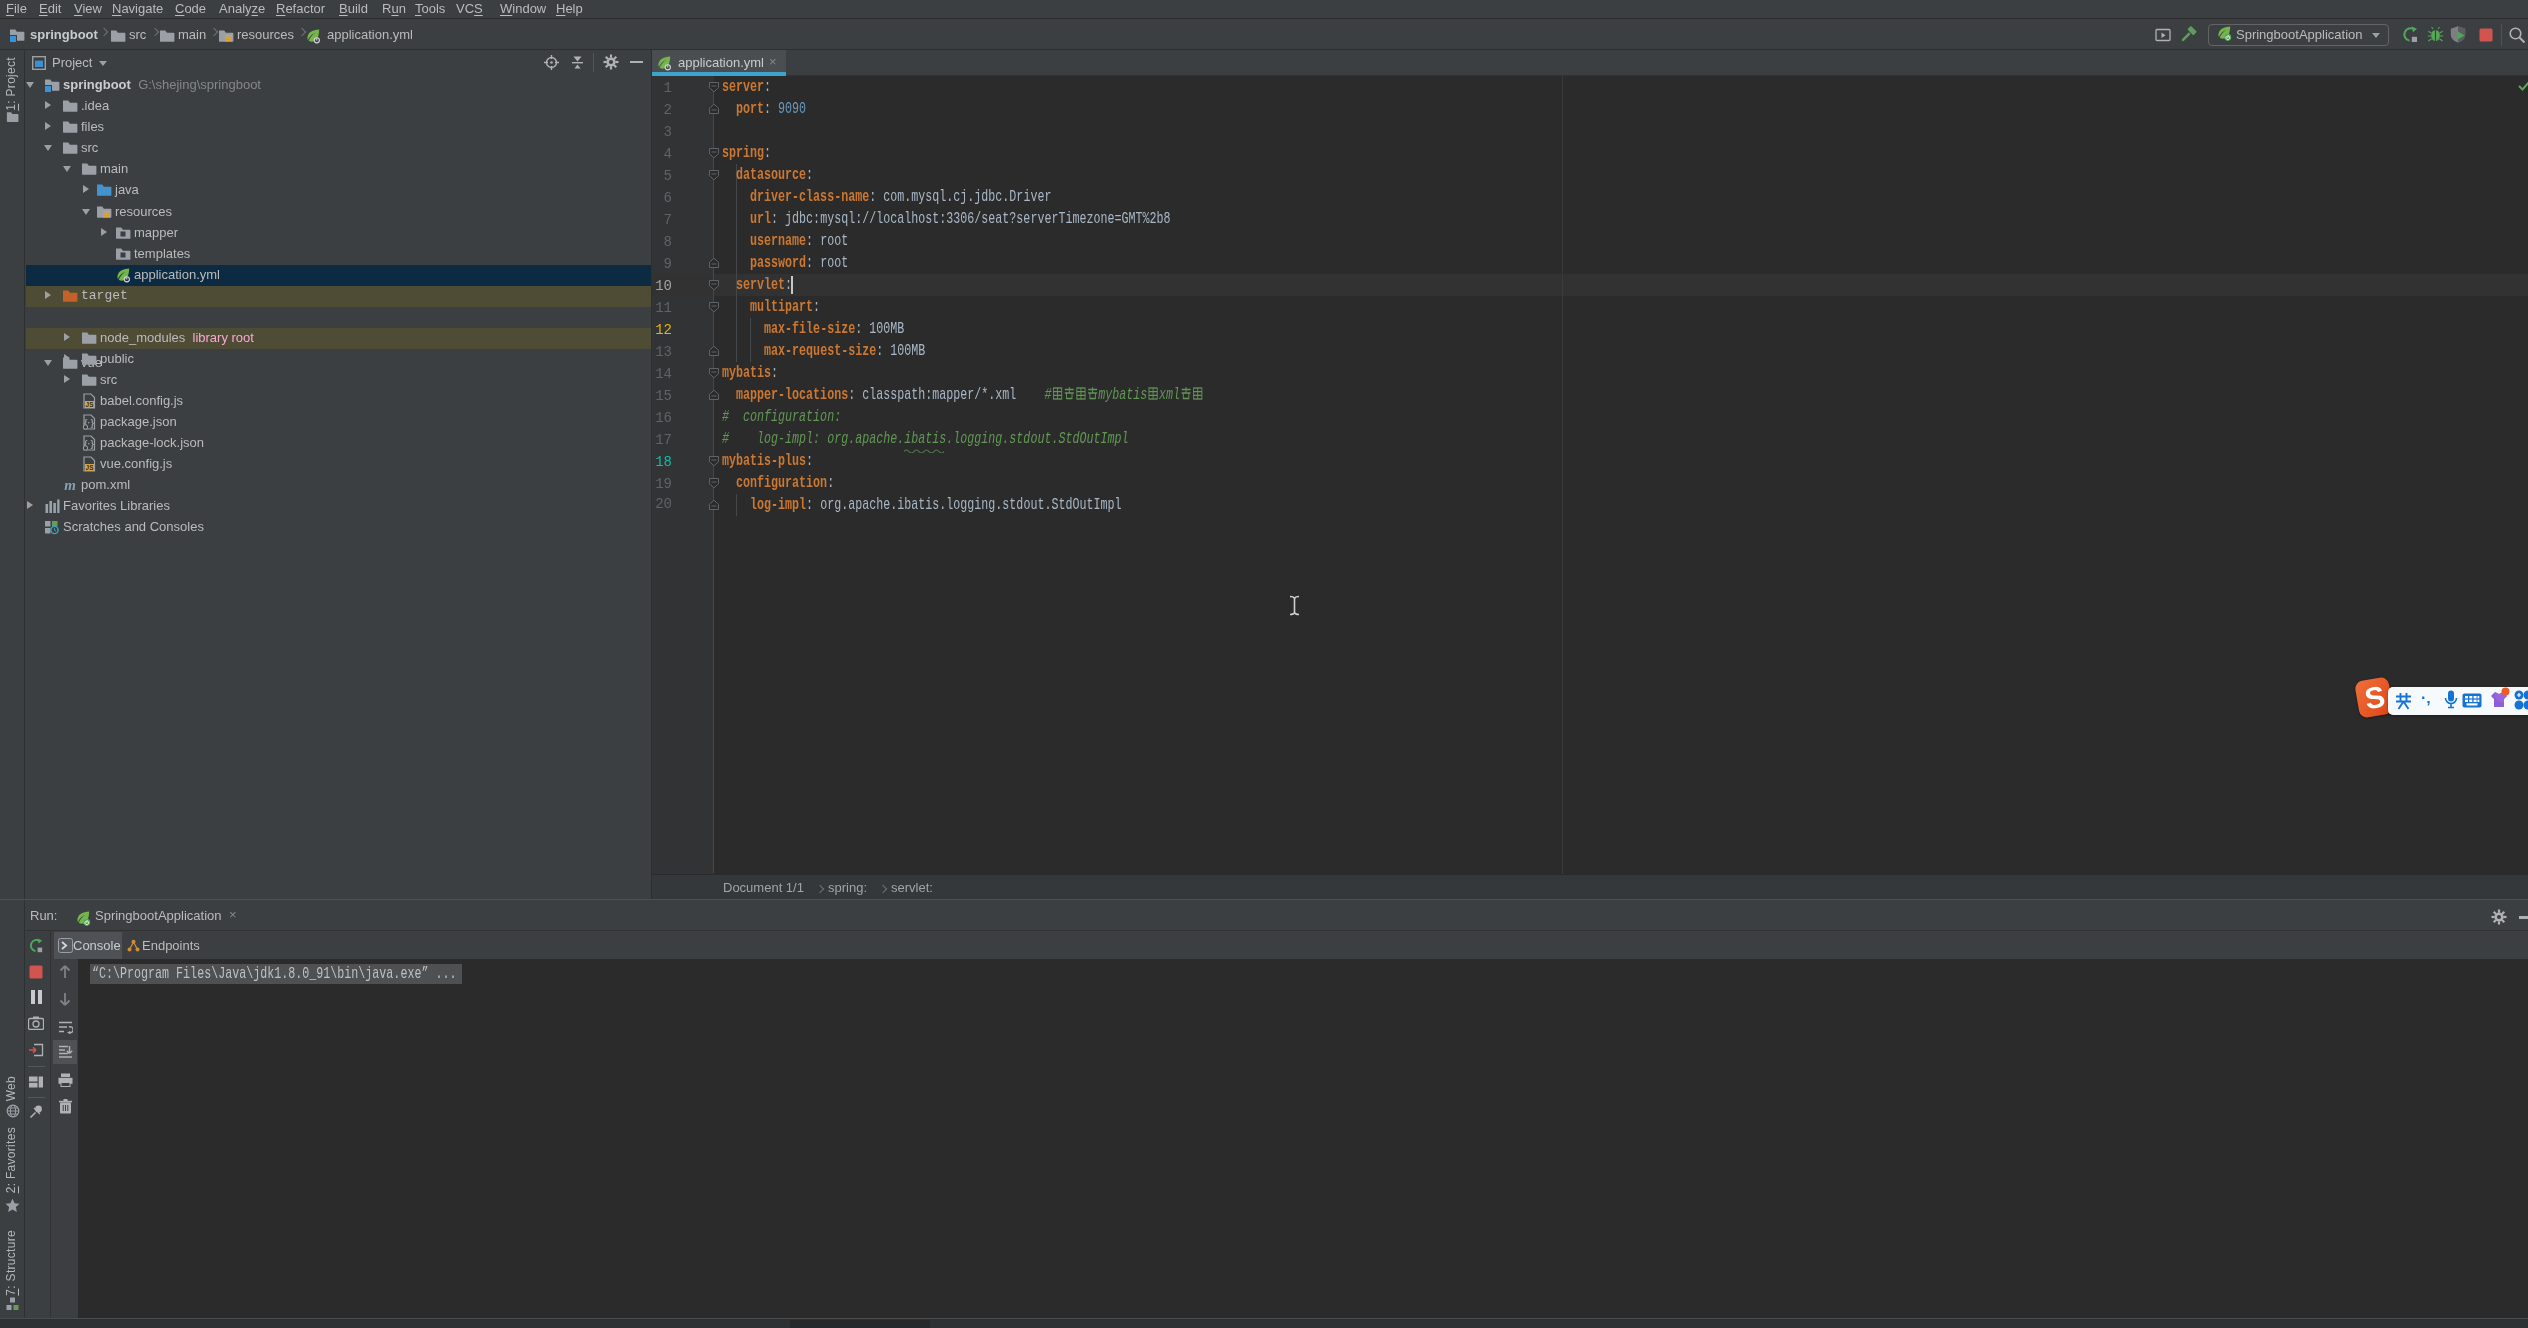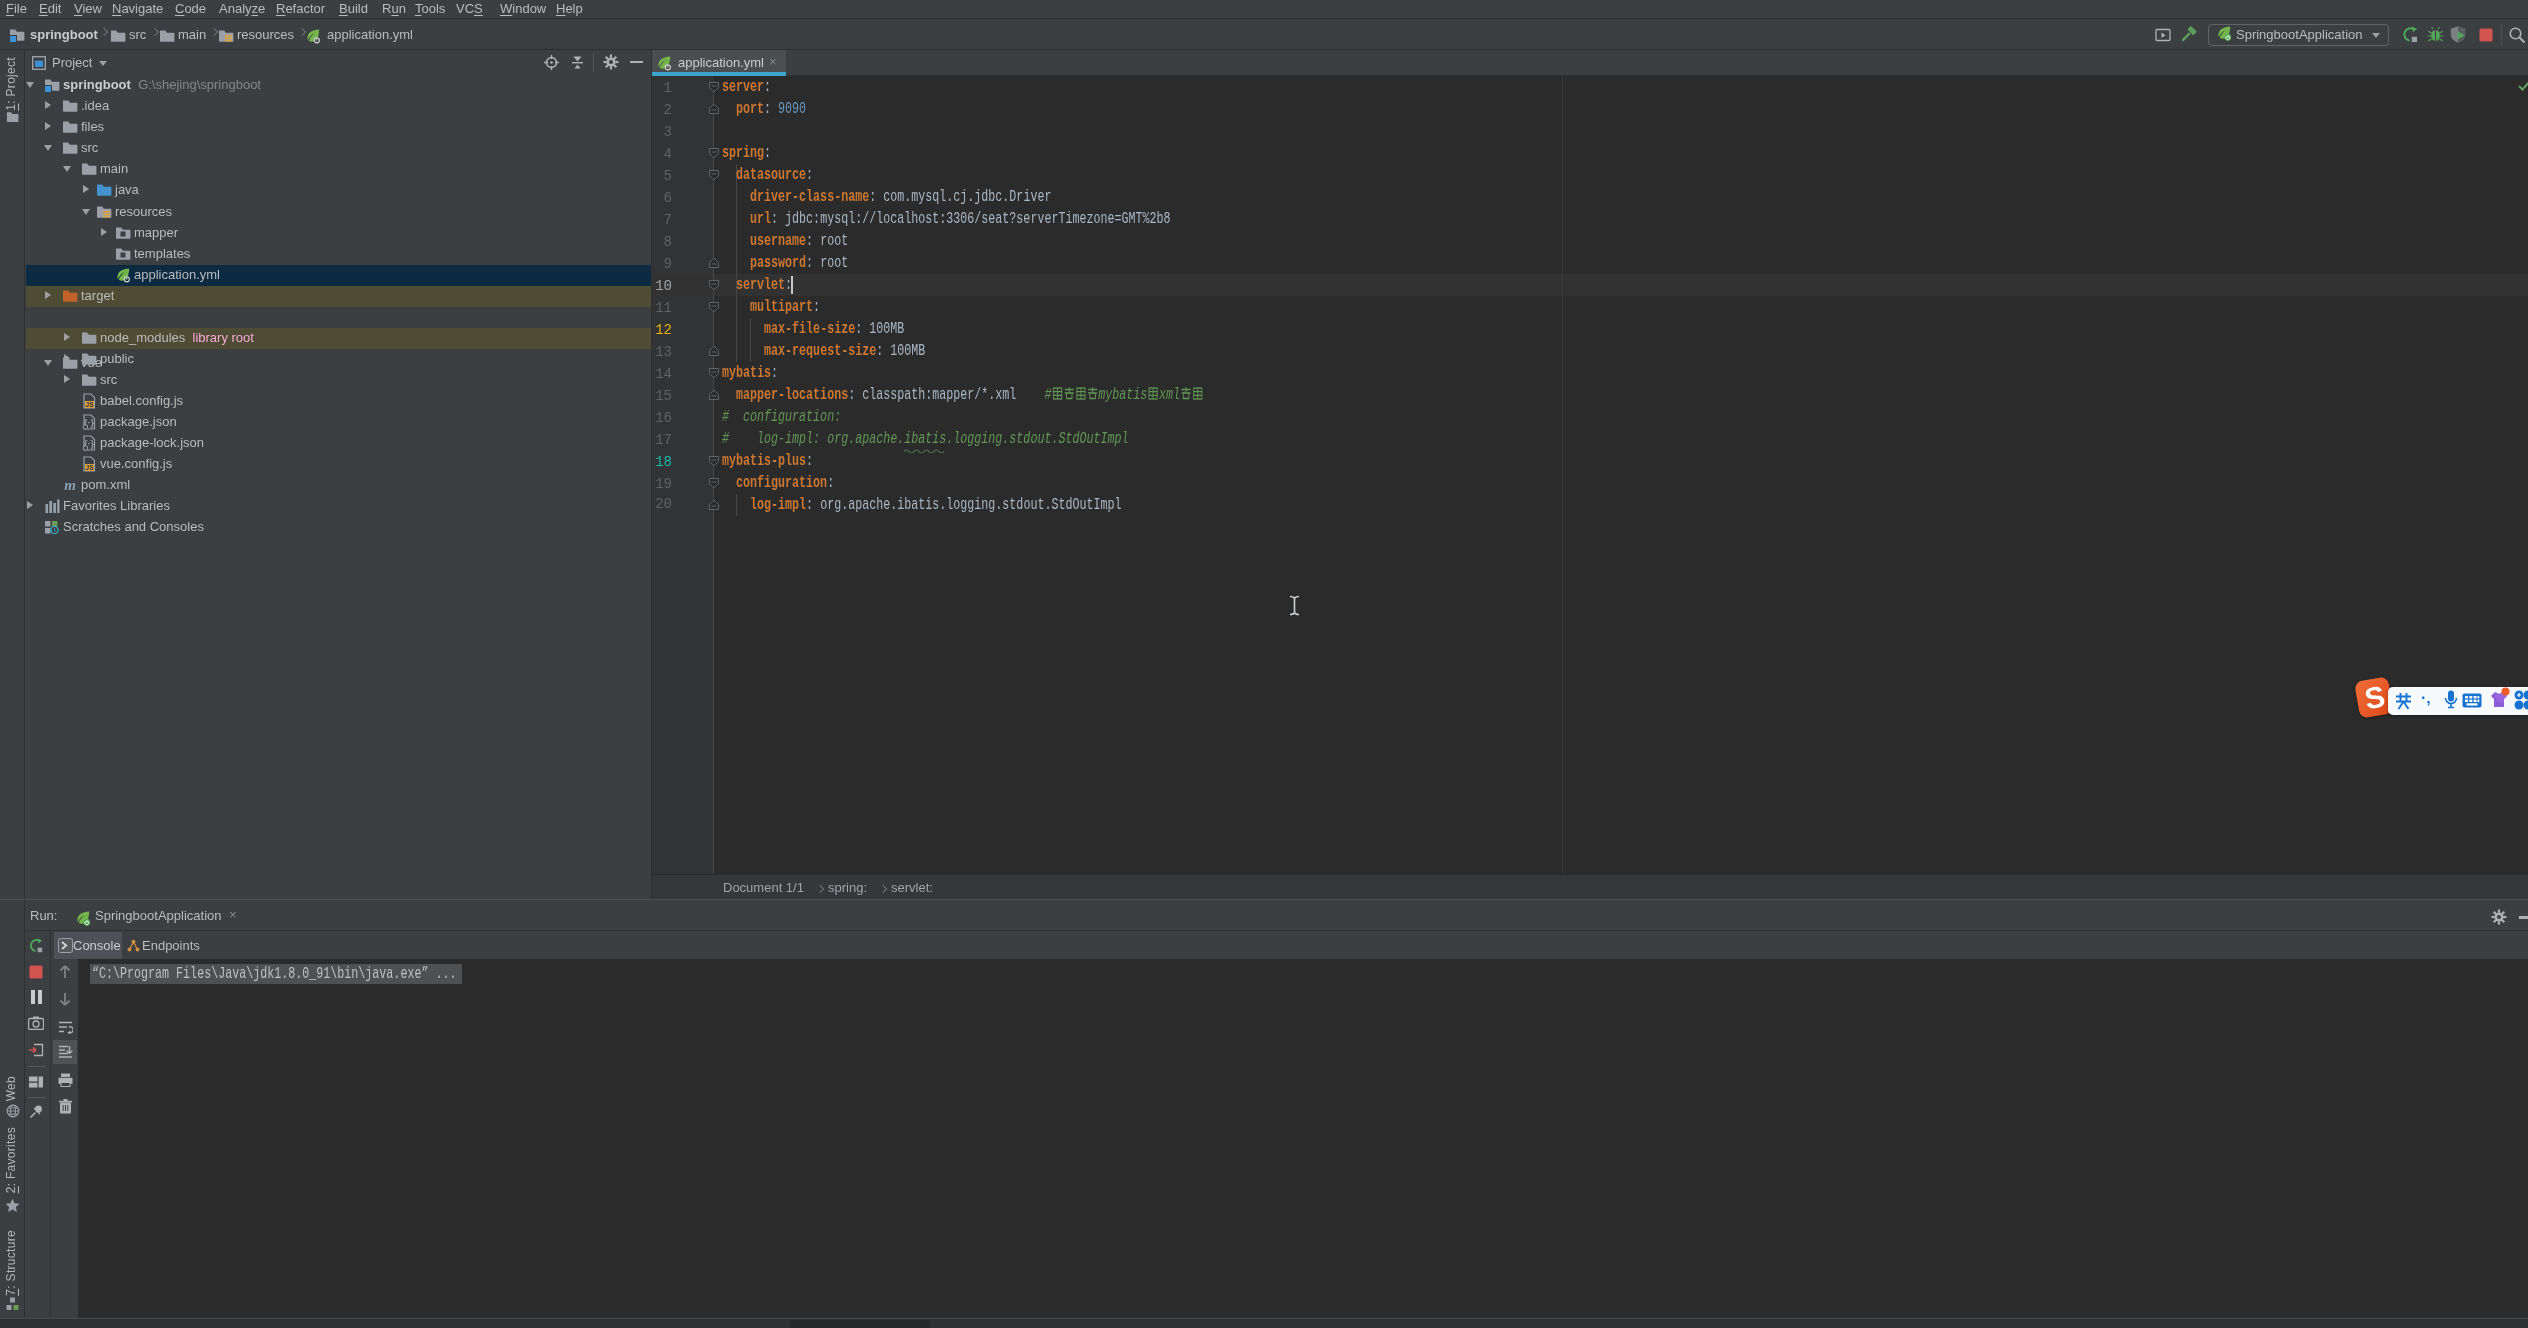--- a/index.html
+++ b/index.html
@@ -198,21 +198,21 @@
         </div>
 <div class="trow" style="top:215px;background:#0c2a41;">
           <svg class="ficon" style="left:89px" viewBox="0 0 16 16">
             <path d="M14.2 1.6c-5.4.3-9.3 2-11 5.1-1 1.9-.9 3.9-.3 5.3 1.7-3.6 4.6-6.1 8.2-7.4C7.8 6.5 5 9.3 3.7 12.8c.4.4 1.5.9 2.9.9 1.8 0 3.6-.8 5-2.4 1.6-2 2.5-5.3 2.6-9.7z" fill="#74b64c"></path>
             <circle cx="11.8" cy="12.3" r="3" fill="#3c3f41" opacity="0.25"></circle>
             <circle cx="11.8" cy="12.3" r="2.6" fill="none" stroke="#d5d8da" stroke-width="1.1"></circle>
             <rect x="11.3" y="10.2" width="1" height="2.4" fill="#d5d8da"></rect>
           </svg>
           <span class="lbl" style="left:108px">application.yml</span>
         </div>
-<div class="trow" style="top:236px;background:#4e4c35;">
+<div class="trow" style="top:236px;background:#4e4c35;font-family:Liberation Mono, monospace;">
           <div class="arr-c" style="left:19px"></div>
           <svg class="ficon" style="left:36px" viewBox="0 0 16 16">
             <path d="M1 2.6h5.2l1.7 2.1h6.6c.5 0 .9.4.9.9v7.3c0 .5-.4.9-.9.9H1.9c-.5 0-.9-.4-.9-.9V2.6z" fill="#c2622a"></path>
           </svg>
           <span class="lbl" style="left:55px">target</span>
         </div>
 <div class="trow" style="top:257px;margin-top:46px;">
           <div class="arr-e" style="left:18px"></div>
           <svg class="ficon" style="left:36px" viewBox="0 0 16 16">
             <path d="M1 2.6h5.2l1.7 2.1h6.6c.5 0 .9.4.9.9v7.3c0 .5-.4.9-.9.9H1.9c-.5 0-.9-.4-.9-.9V2.6z" fill="#9aa0a6"></path>

